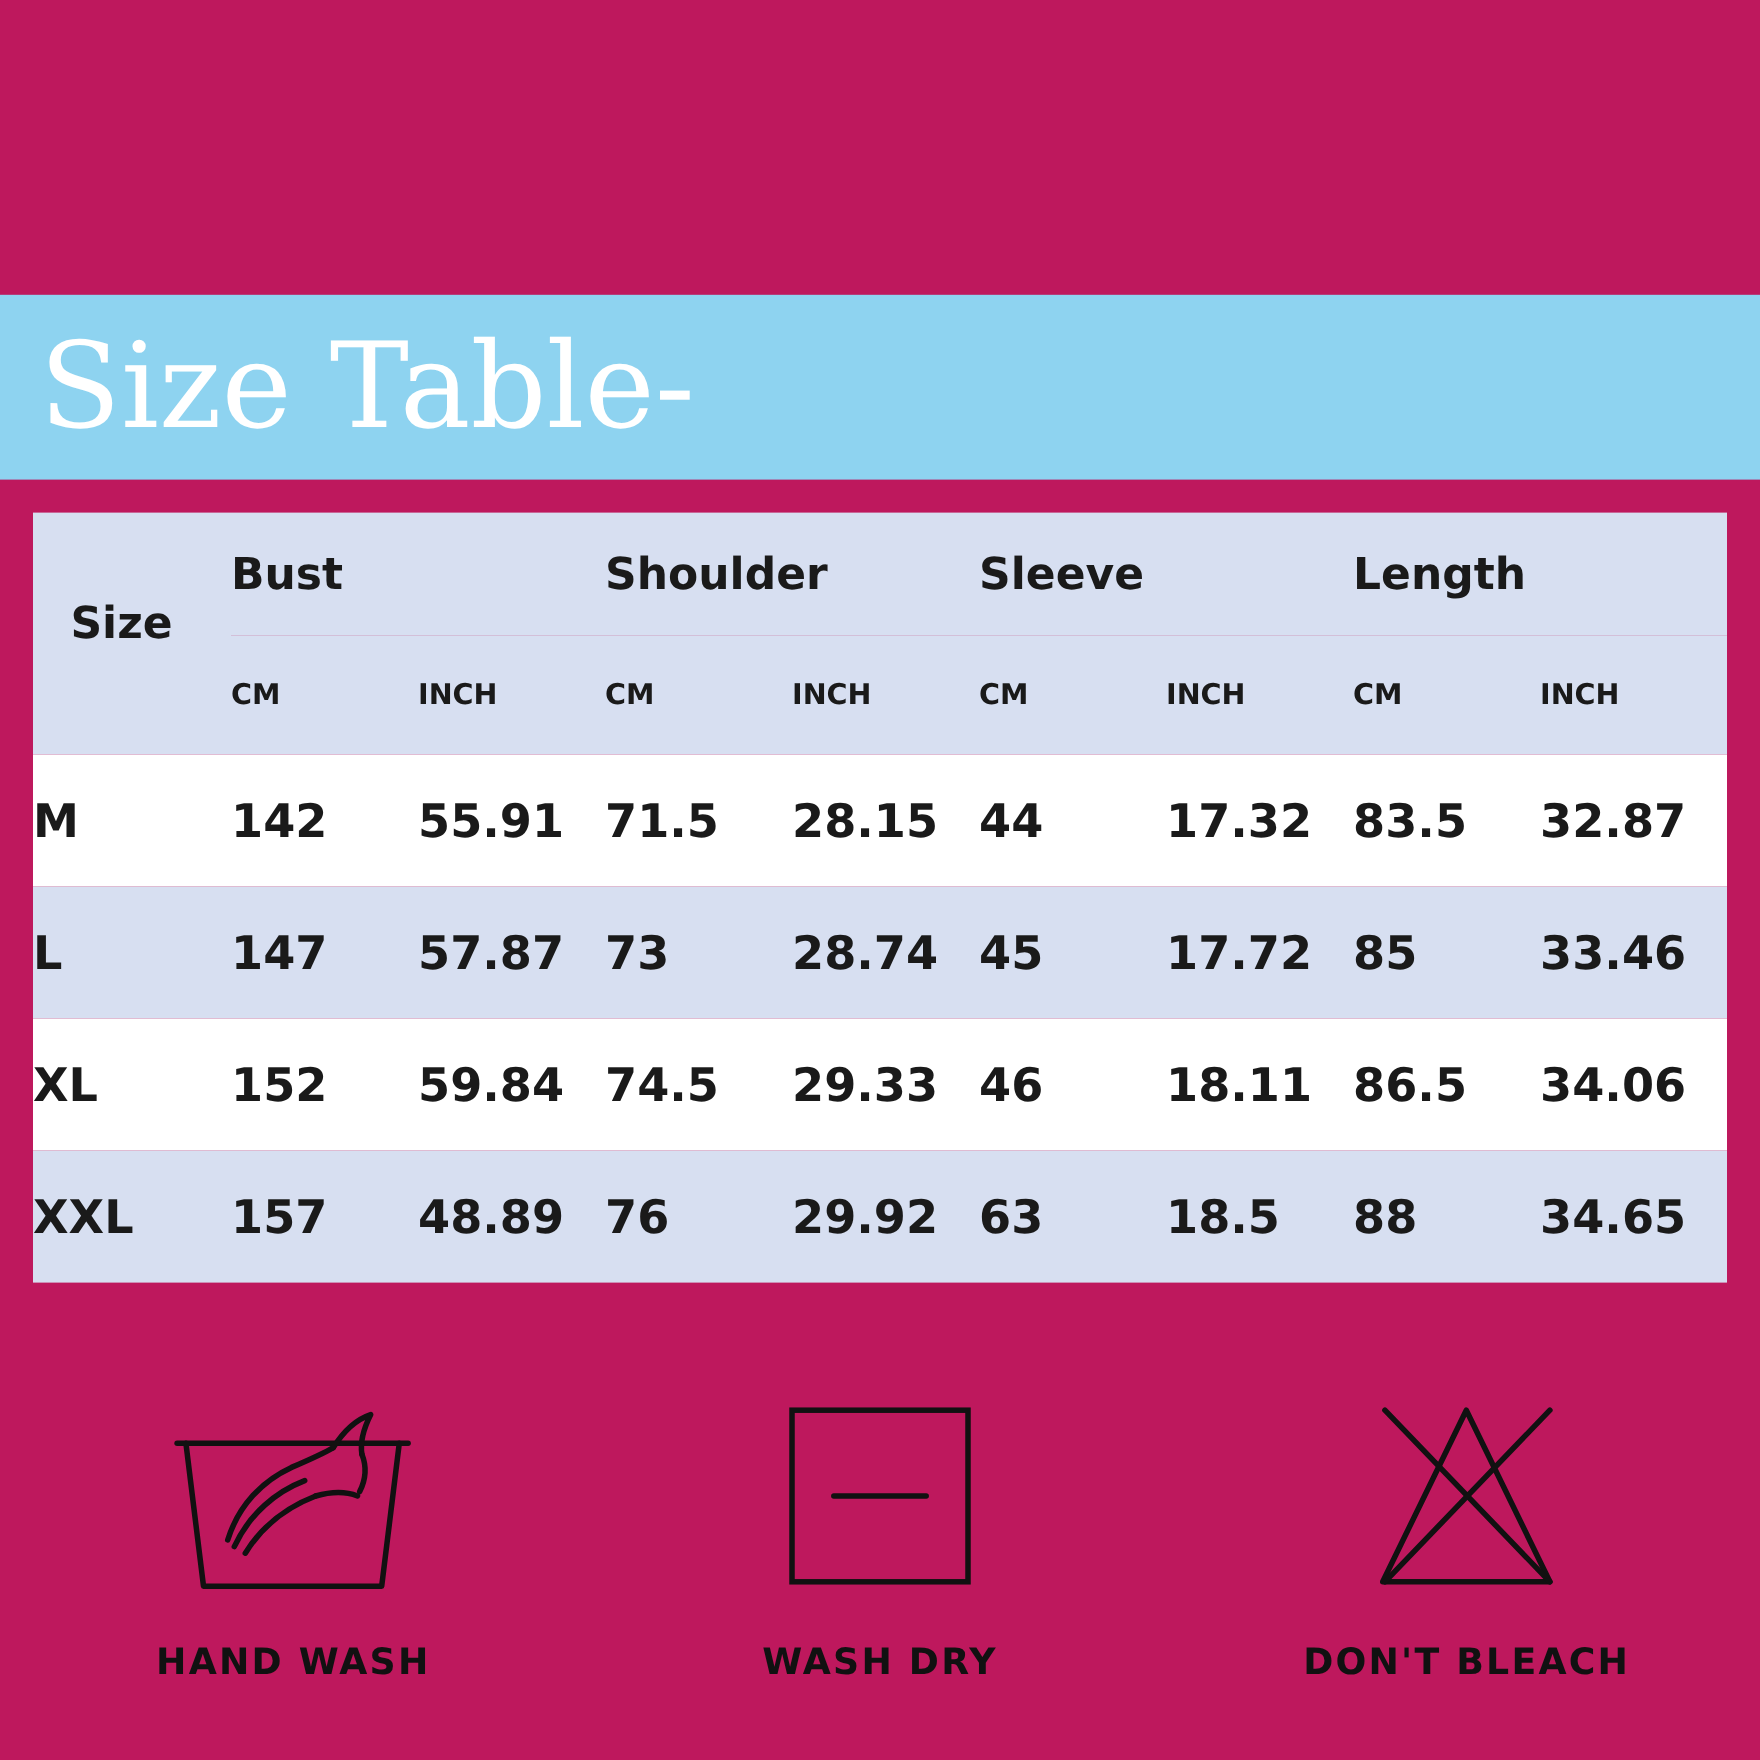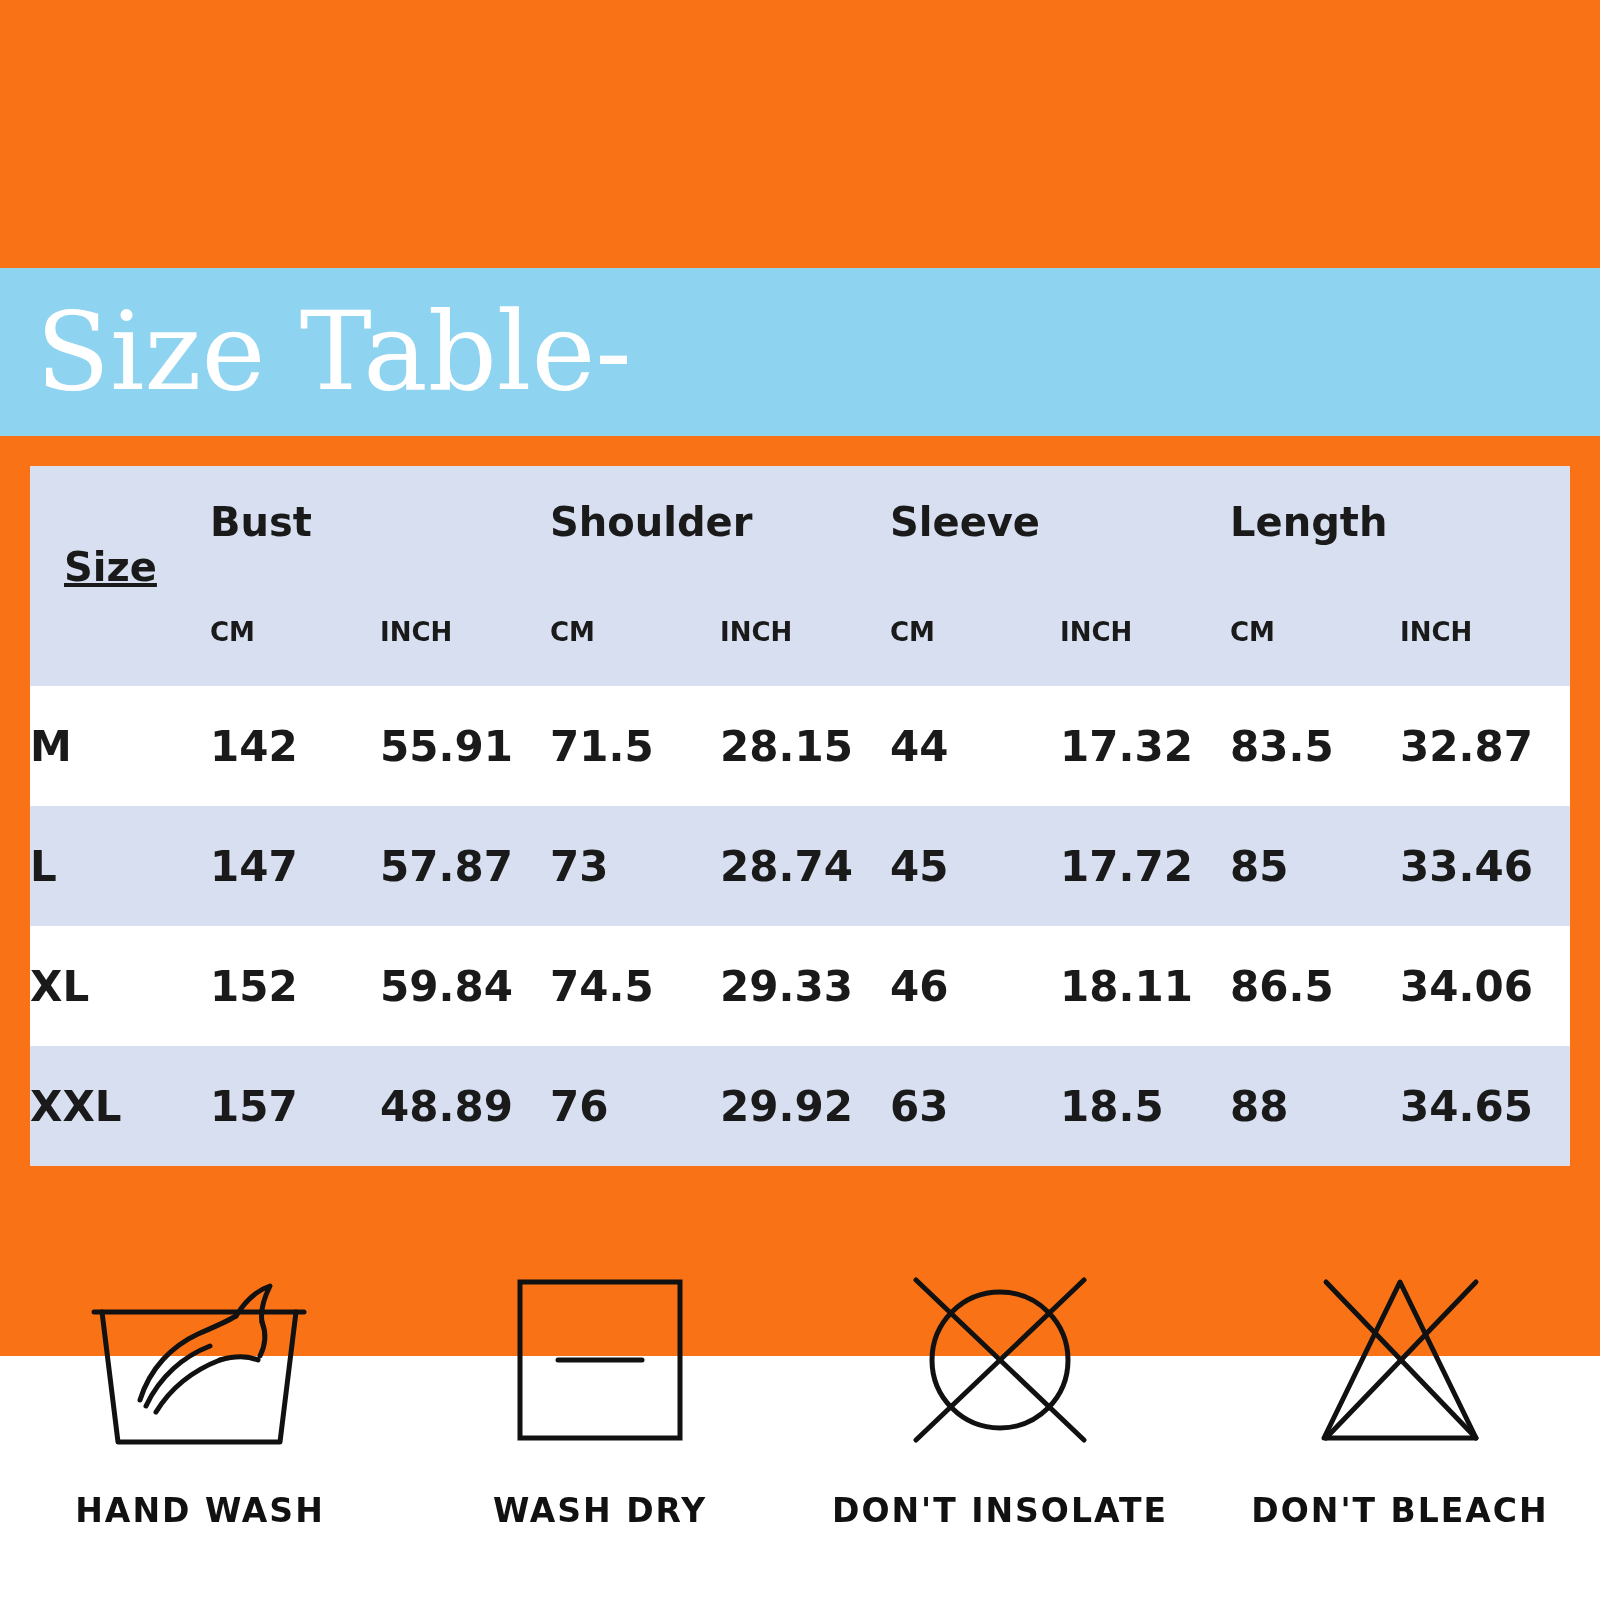--- a/index.html
+++ b/index.html
@@ -9,22 +9,22 @@
   }
   body {
     width: 1600px;
     height: 1600px;
     font-family: "DejaVu Sans", sans-serif;
     overflow: hidden;
   }
   .page {
     position: relative;
     width: 1600px;
-    height: 1356px;
-    background: #f97316;
+    height: 1600px;
+    background: #be185d;
   }
 
   
   .title-banner {
     position: absolute;
     left: 0;
     top: 268px;
     width: 1600px;
     height: 168px;
     background: #8ed3f0;
@@ -77,21 +77,20 @@
   .col-v {
     width: 170px;
   }
   .size-label-cell {
     font-size: 40px;
     background: #d7dff1;
     vertical-align: bottom;
     padding-bottom: 18px !important;
     text-align: right;
     padding-left: 34px !important;
-    text-decoration: underline;
   }
   .body-row td {
     height: 120px;
     font-size: 42px;
     font-weight: 700;
   }
   .body-row.odd td {
     background: #ffffff;
   }
   .body-row.even td {
@@ -241,30 +240,20 @@
     <div class="care-item">
       <div class="care-icon">
         <svg width="200" height="200" viewBox="0 0 200 200" fill="none" stroke="#111111" stroke-width="5">
           <rect x="20" y="22" width="160" height="156"></rect>
           <line x1="58" y1="100" x2="142" y2="100" stroke-linecap="round"></line>
         </svg>
       </div>
       <div class="care-label">WASH  DRY</div>
     </div>
 
-    <div class="care-item">
-      <div class="care-icon">
-        <svg width="220" height="200" viewBox="0 0 220 200" fill="none" stroke="#111111" stroke-width="5">
-          <circle cx="110" cy="100" r="68"></circle>
-          <line x1="26" y1="20" x2="194" y2="180" stroke-linecap="round"></line>
-          <line x1="194" y1="20" x2="26" y2="180" stroke-linecap="round"></line>
-        </svg>
-      </div>
-      <div class="care-label">DON'T INSOLATE</div>
-    </div>
 
     <div class="care-item">
       <div class="care-icon">
         <svg width="220" height="200" viewBox="0 0 220 200" fill="none" stroke="#111111" stroke-width="5">
           <path d="M110 22 L186 178 L34 178 Z" stroke-linejoin="round"></path>
           <line x1="36" y1="22" x2="186" y2="178" stroke-linecap="round"></line>
           <line x1="186" y1="22" x2="36" y2="178" stroke-linecap="round"></line>
         </svg>
       </div>
       <div class="care-label">DON'T BLEACH</div>

